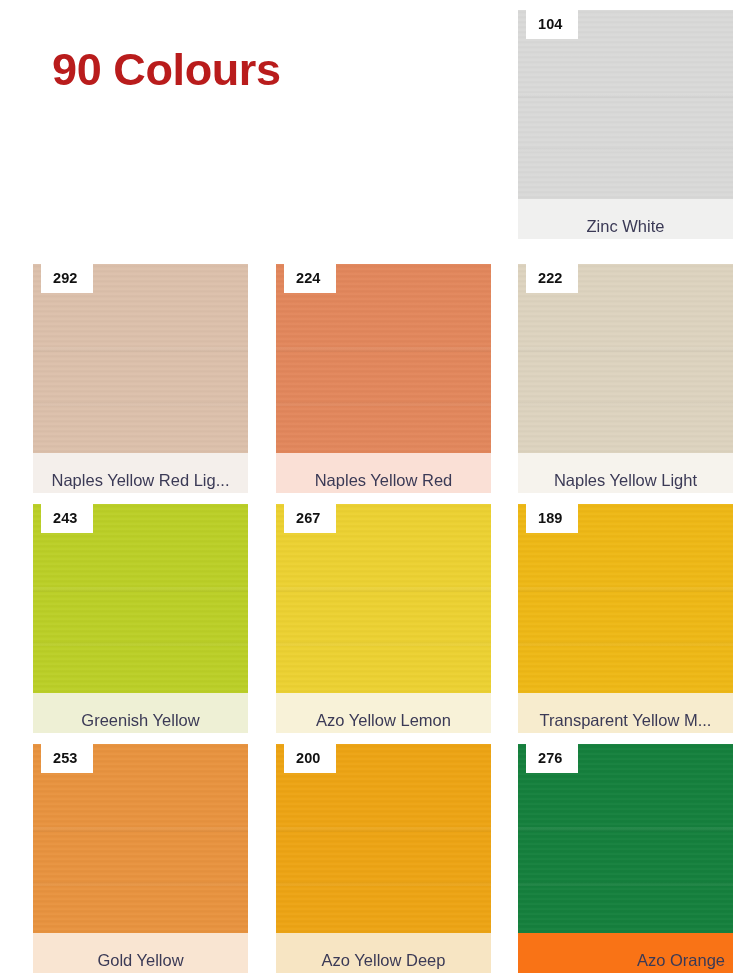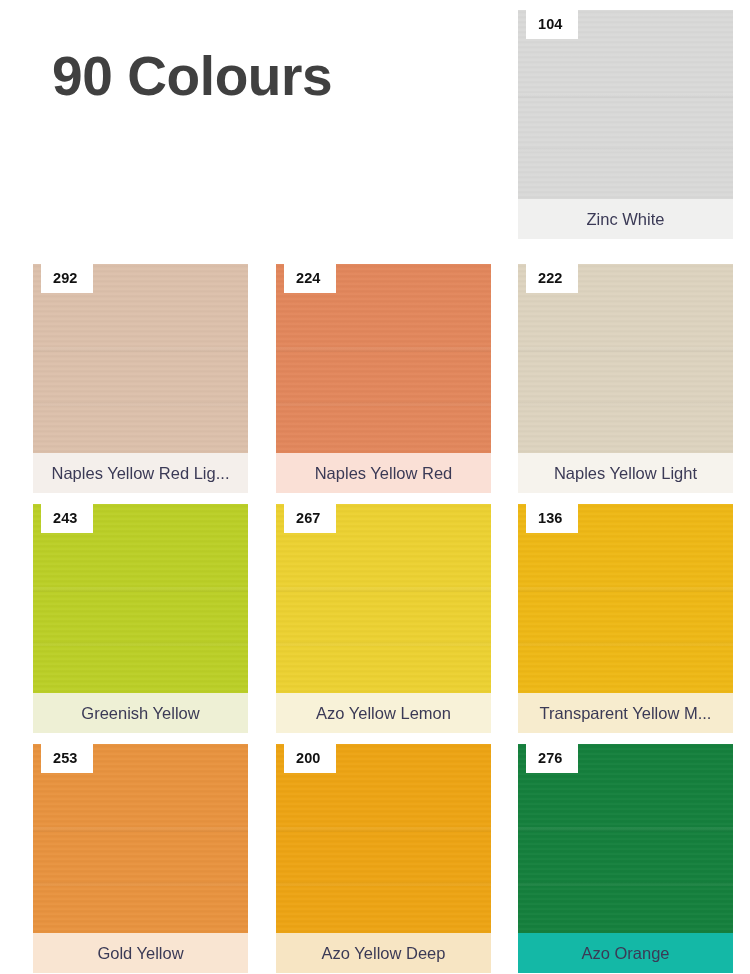--- a/index.html
+++ b/index.html
@@ -22,24 +22,24 @@
     height: 974px;
     background: #ffffff;
   }
 
   
   .page-title {
     position: absolute;
     left: 52px;
     top: 44px;
     margin: 0;
-    font-size: 55px;
+    font-size: 45px;
     font-weight: 700;
     letter-spacing: -0.4px;
-    color: #404040;
+    color: #b91c1c;
     font-family: "Liberation Sans", "DejaVu Sans", sans-serif;
     white-space: nowrap;
   }
 
   
   .swatch-grid {
     position: absolute;
     left: 0;
     top: 0;
     width: 750px;
@@ -111,21 +111,21 @@
   }
 
   .swatch-label {
     width: 215px;
     height: 40px;
     line-height: 40px;
     text-align: center;
     font-size: 16.5px;
     color: #3b3a56;
     box-sizing: border-box;
-    padding: 0 8px;
+    padding: 7px 8px;
     white-space: nowrap;
     overflow: hidden;
     text-overflow: ellipsis;
     font-family: "Liberation Sans", "DejaVu Sans", sans-serif;
   }
 </style>
 </head>
 <body>
 
 <div id="page">
@@ -185,21 +185,21 @@
           <div class="chip-streak-b"></div>
           <div class="swatch-number">267</div>
         </div>
         <div class="swatch-label" style="background: rgb(248, 242, 216);">Azo Yellow Lemon</div>
       </div>
       <div class="swatch-card" style="left: 518px; top: 504px;">
         <div class="swatch-chip" style="background: rgb(238, 184, 22);">
           <div class="chip-fill"></div>
           <div class="chip-streak-a"></div>
           <div class="chip-streak-b"></div>
-          <div class="swatch-number">136</div>
+          <div class="swatch-number">189</div>
         </div>
         <div class="swatch-label" style="background: rgb(247, 236, 206);">Transparent Yellow M...</div>
       </div>
       <div class="swatch-card" style="left: 33px; top: 744px;">
         <div class="swatch-chip" style="background: rgb(232, 147, 63);">
           <div class="chip-fill"></div>
           <div class="chip-streak-a"></div>
           <div class="chip-streak-b"></div>
           <div class="swatch-number">253</div>
         </div>
@@ -214,17 +214,17 @@
         </div>
         <div class="swatch-label" style="background: rgb(247, 229, 195);">Azo Yellow Deep</div>
       </div>
       <div class="swatch-card" style="left: 518px; top: 744px;">
         <div class="swatch-chip" style="background: #15803d;">
           <div class="chip-fill"></div>
           <div class="chip-streak-a"></div>
           <div class="chip-streak-b"></div>
           <div class="swatch-number">276</div>
         </div>
-        <div class="swatch-label" style="background: #14b8a6;">Azo Orange</div>
+        <div class="swatch-label" style="background: #f97316; text-align: right;">Azo Orange</div>
       </div>
     </div>
 
 </div>
 
 </body></html>

